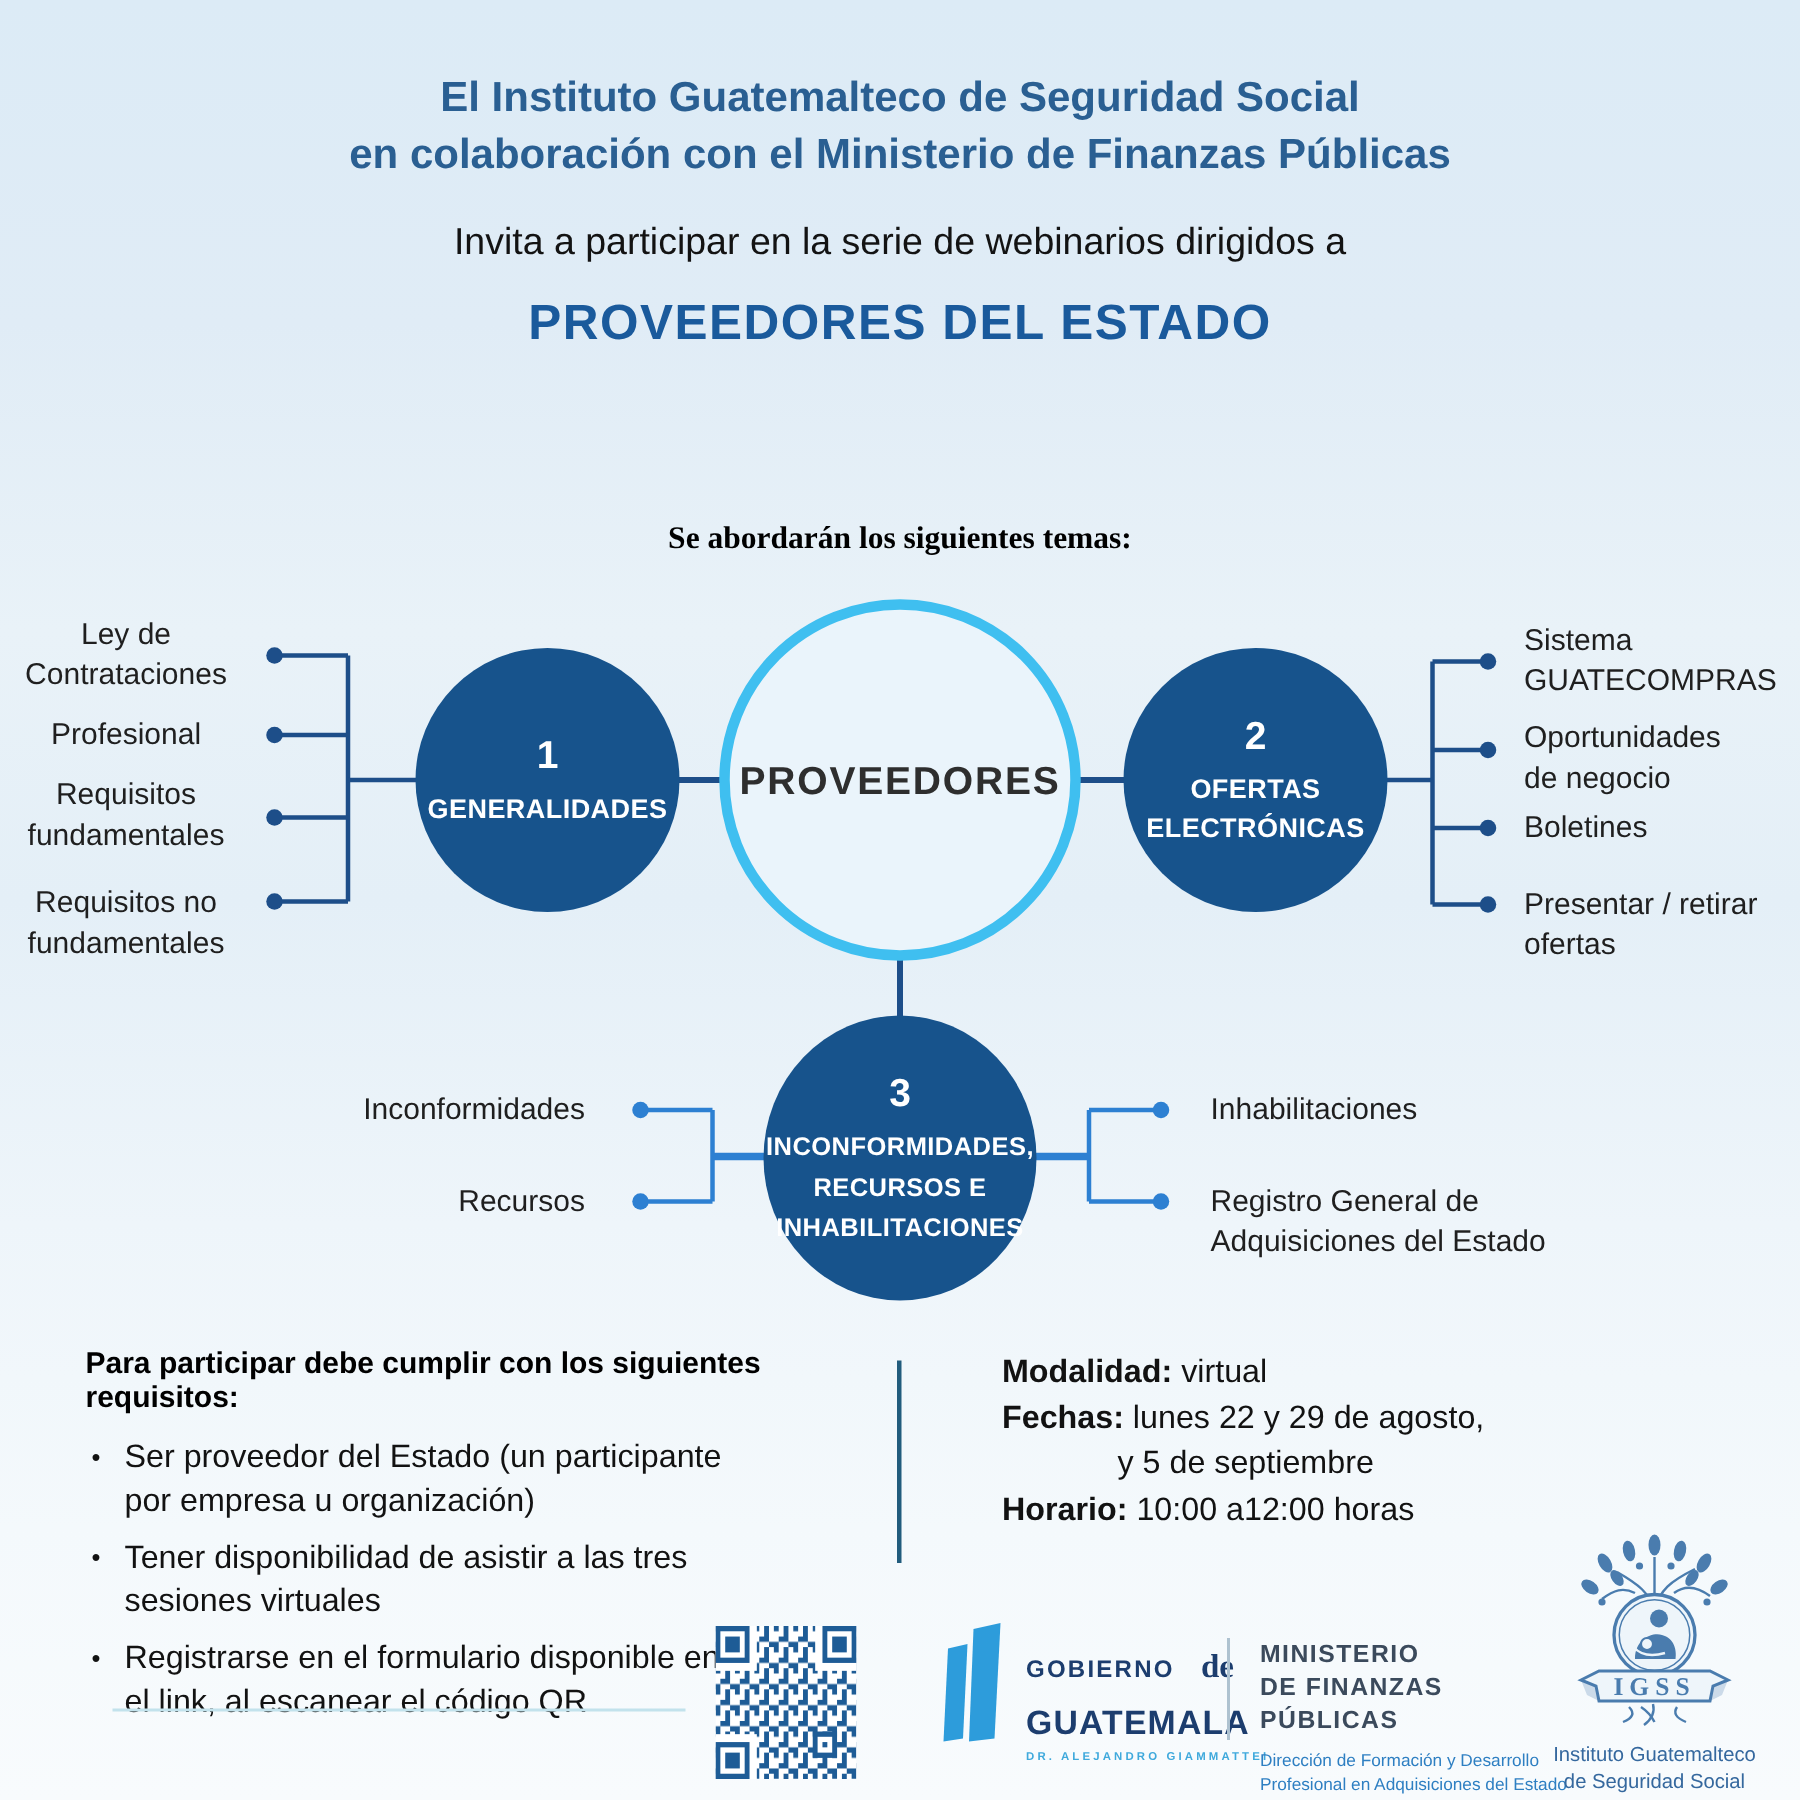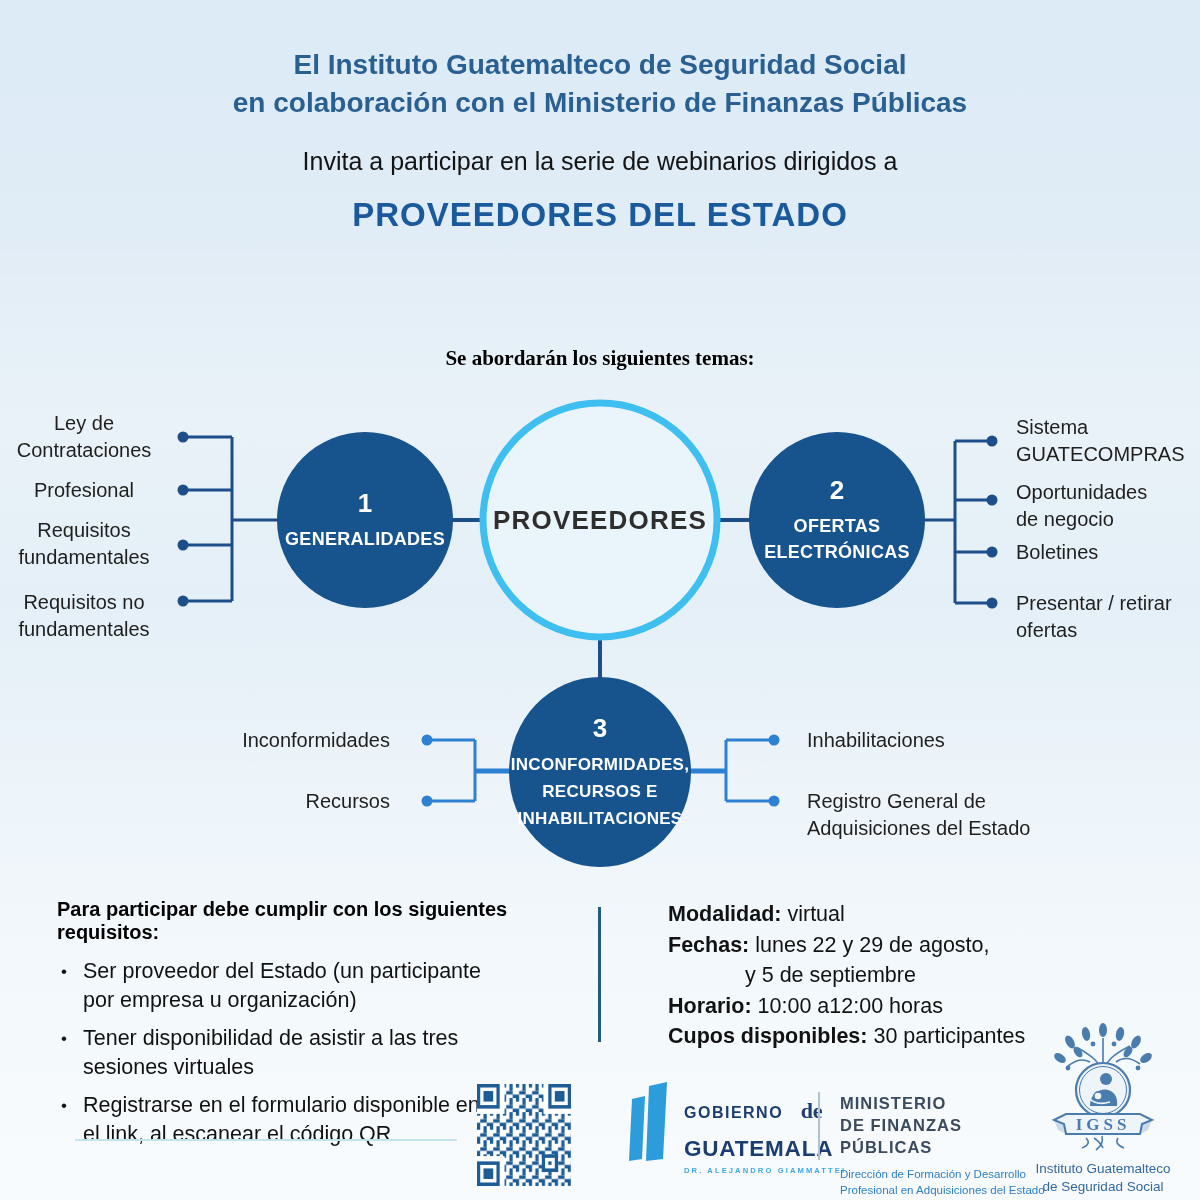--- a/index.html
+++ b/index.html
@@ -213,23 +213,20 @@
   <div class="abs details">
     <div>
       <b>Modalidad:</b><span> virtual</span>
     </div>
     <div>
       <b>Fechas:</b><span> lunes 22 y 29 de agosto,</span>
     </div>
     <div class="d-indent">y 5 de septiembre</div>
     <div>
       <b>Horario:</b><span> 10:00 a12:00 horas</span>
-    </div>
-    <div>
-      <b>Cupos disponibles:</b><span> 30 participantes</span>
     </div>
   </div>
 
   <div class="abs thinline"></div>
 
   <svg class="abs qr" width="94" height="102" viewBox="0 0 29 29" preserveAspectRatio="none">
     <defs>
       <pattern id="qrp" width="4" height="4" patternUnits="userSpaceOnUse">
         <rect x="0" y="0" width="1" height="1" fill="#1e5c96"></rect>
         <rect x="2" y="0" width="1" height="2" fill="#1e5c96"></rect>

